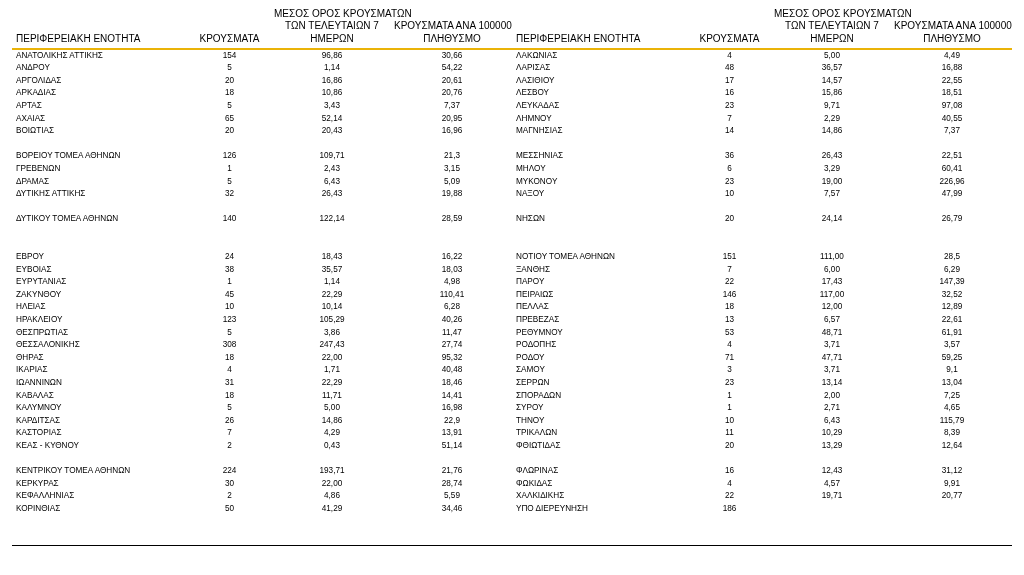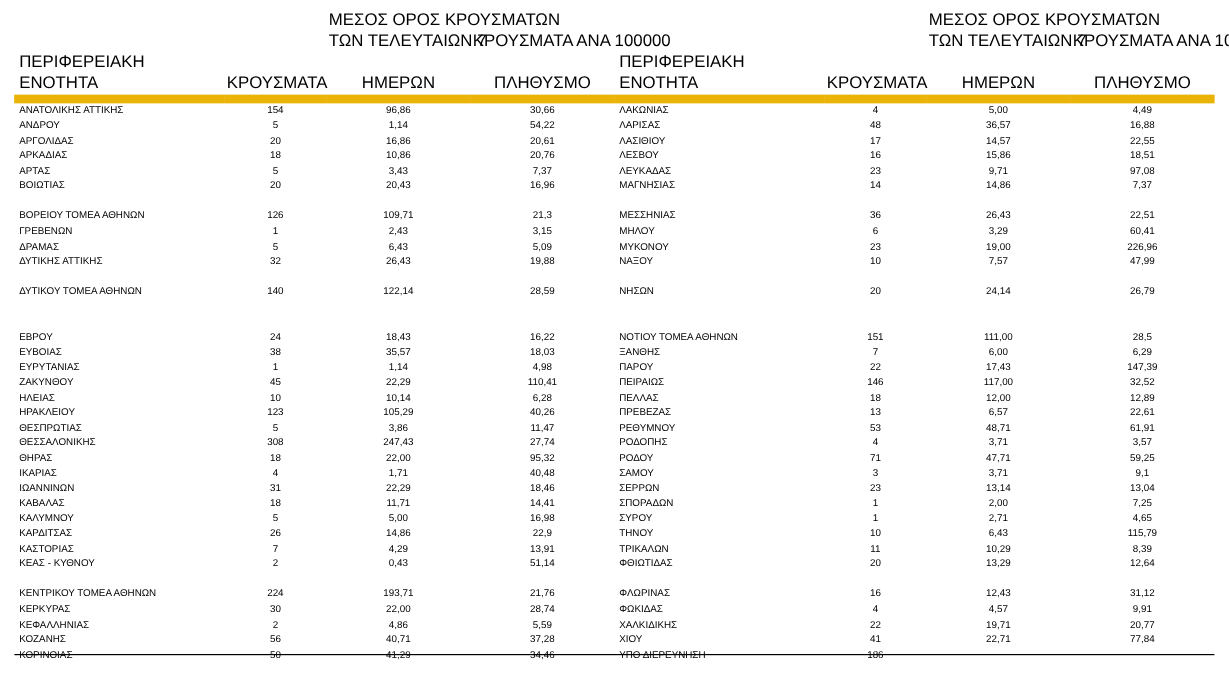--- a/index.html
+++ b/index.html
@@ -27,31 +27,31 @@
     table-layout: fixed;
     font-size: 8.2px;
   }
   table.data col.c-name   { width: 175px; }
   table.data col.c-cases  { width:  85px; }
   table.data col.c-avg    { width: 120px; }
   table.data col.c-per100 { width: 120px; }
 
   thead th {
     font-weight: normal;
-    font-size: 14px;
+    font-size: 10px;
     vertical-align: bottom;
     padding: 0 2px 1px 2px;
     line-height: 1.22;
   }
   thead th .hl {
     display: block;
     white-space: nowrap;
   }
   thead tr.hdr-bottom th {
-    border-bottom: 7px solid #eab308;
+    border-bottom: 2px solid #eab308;
     padding-bottom: 2px;
   }
   thead th.h-name { text-align: left; padding-left: 4px; }
   thead th.h-num  { text-align: center; }
   thead th.h-blank { border-bottom: none; }
 
   tbody td {
     padding: 0 2px;
     line-height: 12.6px;
     height: 12.6px;
@@ -164,20 +164,30 @@
           <td class="name">ΑΡΤΑΣ</td>
           <td class="num">5</td>
           <td class="num">3,43</td>
           <td class="num">7,37</td>
           <td class="name">ΛΕΥΚΑΔΑΣ</td>
           <td class="num">23</td>
           <td class="num">9,71</td>
           <td class="num">97,08</td>
         </tr>
         <tr>
+          <td class="name">ΑΧΑΙΑΣ</td>
+          <td class="num">65</td>
+          <td class="num">52,14</td>
+          <td class="num">20,95</td>
+          <td class="name">ΛΗΜΝΟΥ</td>
+          <td class="num">7</td>
+          <td class="num">2,29</td>
+          <td class="num">40,55</td>
+        </tr>
+        <tr>
           <td class="name">ΒΟΙΩΤΙΑΣ</td>
           <td class="num">20</td>
           <td class="num">20,43</td>
           <td class="num">16,96</td>
           <td class="name">ΜΑΓΝΗΣΙΑΣ</td>
           <td class="num">14</td>
           <td class="num">14,86</td>
           <td class="num">7,37</td>
         </tr>
         <tr class="blank">
@@ -464,30 +474,20 @@
           <td class="name">ΚΕΦΑΛΛΗΝΙΑΣ</td>
           <td class="num">2</td>
           <td class="num">4,86</td>
           <td class="num">5,59</td>
           <td class="name">ΧΑΛΚΙΔΙΚΗΣ</td>
           <td class="num">22</td>
           <td class="num">19,71</td>
           <td class="num">20,77</td>
         </tr>
         <tr>
-          <td class="name">ΚΟΖΑΝΗΣ</td>
-          <td class="num">56</td>
-          <td class="num">40,71</td>
-          <td class="num">37,28</td>
-          <td class="name">ΧΙΟΥ</td>
-          <td class="num">41</td>
-          <td class="num">22,71</td>
-          <td class="num">77,84</td>
-        </tr>
-        <tr>
           <td class="name">ΚΟΡΙΝΘΙΑΣ</td>
           <td class="num">50</td>
           <td class="num">41,29</td>
           <td class="num">34,46</td>
           <td class="name">ΥΠΟ ΔΙΕΡΕΥΝΗΣΗ</td>
           <td class="num">186</td>
           <td class="num"></td>
           <td class="num"></td>
         </tr>
       </tbody>

